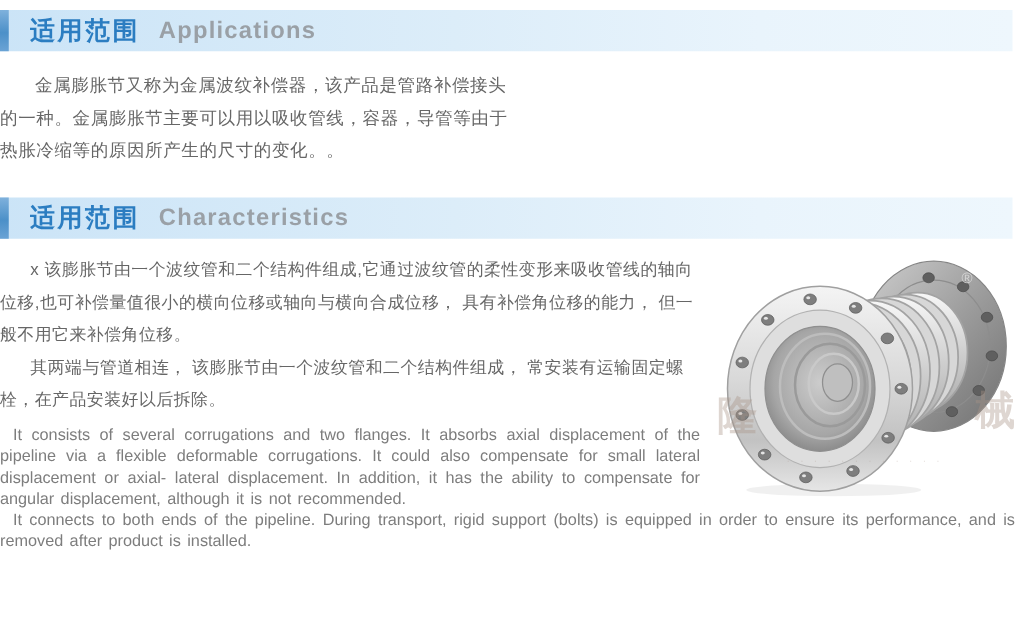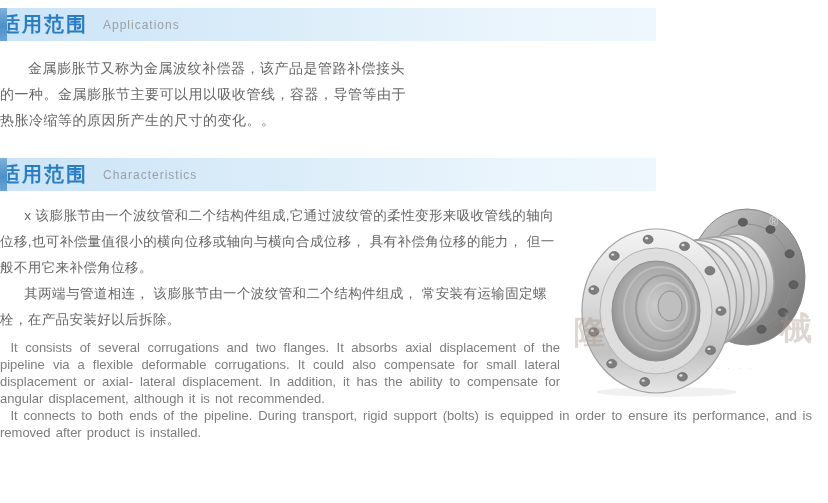--- a/index.html
+++ b/index.html
@@ -5,30 +5,30 @@
   html,body{margin:0;padding:0;}
   body{
     width:828px;height:503px;background:#ffffff;overflow:hidden;position:relative;
     font-family:"Liberation Sans","DejaVu Sans",sans-serif;color:#666;
     -webkit-font-smoothing:antialiased;
   }
   .page{width:812px;margin:0;}
 
   
   .hdr{
-    height:33px;margin-top:8px;width:656px;
+    height:33px;margin-top:8px;width:810px;
     background:linear-gradient(90deg,#cbe4f7 0%,#dcedf9 45%,#e9f4fc 75%,#eef7fd 100%);
-    display:flex;align-items:center;position:relative;box-sizing:border-box;
+    display:flex;align-items:center;position:relative;padding-left:24px;box-sizing:border-box;
   }
   .hdr::before{
     content:"";position:absolute;left:0;top:0;width:7px;height:33px;
     background:linear-gradient(180deg,#7fb1dc 0%,#4c90c8 55%,#6aa3d5 100%);
   }
   .hdr .t-zh{font-size:20px;font-weight:bold;color:#2b7dc1;letter-spacing:2px;}
-  .hdr .t-en{font-size:12px;color:#9aa0a6;margin-left:15px;letter-spacing:1px;}
+  .hdr .t-en{font-size:19px;color:#9aa0a6;margin-left:15px;letter-spacing:1px;font-weight:bold;}
 
   
   .cols{display:flex;gap:28px;margin-top:14px;}
   .zh-col{width:407px;font-size:14px;line-height:26px;color:#666;}
   .zh-col p{margin:0;text-indent:2em;letter-spacing:0.5px;}
   .en-col{flex:1;font-size:13.5px;line-height:22px;color:#7d7d7d;text-align:justify;}
   .en-col p{margin:0;text-indent:2.1em;word-spacing:2px;}
 
   .hdr2{margin-top:25px;}
 

